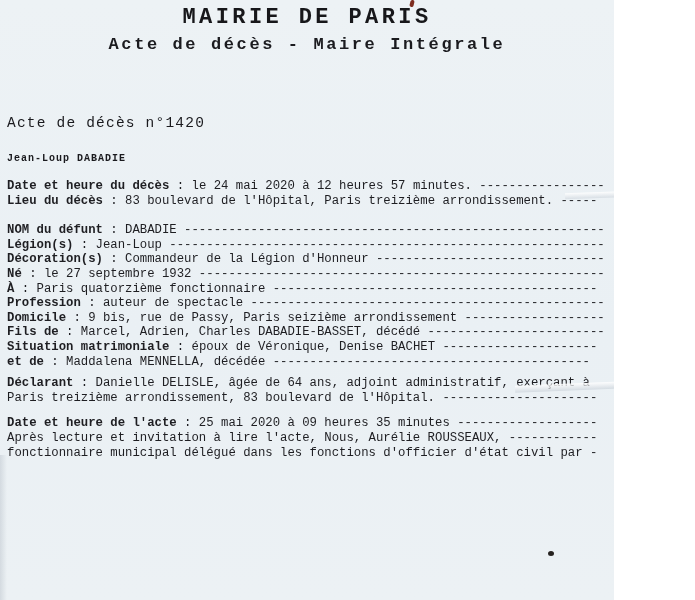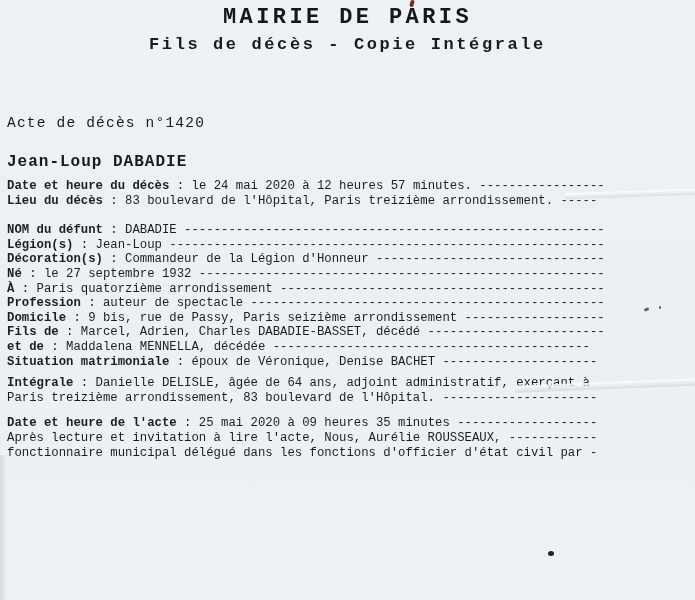--- a/index.html
+++ b/index.html
@@ -1,18 +1,18 @@
 <!DOCTYPE html>
 <html><head>
 <meta charset="utf-8">
 <style>
   html,body{margin:0;padding:0;}
   .page{
     position:relative;
-    width:695px;height:600px;
+    width:614px;height:600px;
     background:linear-gradient(180deg,#edf2f5 0%,#eaf0f4 55%,#ecf1f4 100%);
     overflow:hidden;
     font-family:"Liberation Mono","DejaVu Sans Mono",monospace;
     color:#1e1e22;
   }
   
   .hdr{position:absolute;top:5px;left:0;width:100%;text-align:center;}
   .title{
     font-size:22px;font-weight:bold;letter-spacing:3.4px;
     color:#17171a;
@@ -22,21 +22,21 @@
     font-size:17px;font-weight:bold;letter-spacing:2.6px;
     color:#1b1b1f;
   }
   
   .act-number{
     position:absolute;top:115px;left:7px;
     font-size:14.5px;font-weight:normal;letter-spacing:1.2px;color:#1a1a1e;
   }
   .deceased-name{
     position:absolute;top:153px;left:7px;
-    font-size:16px;font-weight:bold;letter-spacing:1px;color:#1a1a1e;
+    font-size:10px;font-weight:bold;letter-spacing:1px;color:#1a1a1e;
   }
   
   .body{position:absolute;top:179px;left:7px;width:660px;font-size:12.3px;line-height:14.6px;}
   .para{margin:0;padding:0;}
   .para-deces{margin-bottom:15px;}
   .para-defunt{margin-bottom:7px;}
   .para-declarant{margin-bottom:11px;}
   .ln{white-space:pre;}
   .lb{font-weight:bold;}
   
@@ -65,48 +65,48 @@
     background:linear-gradient(to right,rgba(150,160,172,.28),rgba(150,160,172,0));
   }
 </style>
 </head>
 <body>
 
 <div class="page">
 
   <div class="hdr">
     <div class="title">MAIRIE DE PARIS</div>
-    <div class="subtitle">Fils de décès - Copie Intégrale</div>
+    <div class="subtitle">Acte de décès - Maire Intégrale</div>
   </div>
 
   <div class="act-number">Acte de décès n°1420</div>
   <div class="deceased-name">Jean-Loup DABADIE</div>
 
   <div class="body">
 
     <div class="para para-deces">
       <div class="ln"><span class="lb">Date et heure du décès</span><span class="tx"> : le 24 mai 2020 à 12 heures 57 minutes. -----------------</span></div>
       <div class="ln"><span class="lb">Lieu du décès</span><span class="tx"> : 83 boulevard de l'Hôpital, Paris treizième arrondissement. -----</span></div>
     </div>
 
     <div class="para para-defunt">
       <div class="ln"><span class="lb">NOM du défunt</span><span class="tx"> : DABADIE ---------------------------------------------------------</span></div>
       <div class="ln"><span class="lb">Légion(s)</span><span class="tx"> : Jean-Loup -----------------------------------------------------------</span></div>
       <div class="ln"><span class="lb">Décoration(s)</span><span class="tx"> : Commandeur de la Légion d'Honneur -------------------------------</span></div>
       <div class="ln"><span class="lb">Né</span><span class="tx"> : le 27 septembre 1932 -------------------------------------------------------</span></div>
-      <div class="ln"><span class="lb">À</span><span class="tx"> : Paris quatorzième arrondissement --------------------------------------------</span></div>
+      <div class="ln"><span class="lb">À</span><span class="tx"> : Paris quatorzième fonctionnaire --------------------------------------------</span></div>
       <div class="ln"><span class="lb">Profession</span><span class="tx"> : auteur de spectacle ------------------------------------------------</span></div>
       <div class="ln"><span class="lb">Domicile</span><span class="tx"> : 9 bis, rue de Passy, Paris seizième arrondissement -------------------</span></div>
       <div class="ln"><span class="lb">Fils de</span><span class="tx"> : Marcel, Adrien, Charles DABADIE-BASSET, décédé ------------------------</span></div>
+      <div class="ln"><span class="lb">Situation matrimoniale</span><span class="tx"> : époux de Véronique, Denise BACHET ---------------------</span></div>
       <div class="ln"><span class="lb">et de</span><span class="tx"> : Maddalena MENNELLA, décédée -------------------------------------------</span></div>
-      <div class="ln"><span class="lb">Situation matrimoniale</span><span class="tx"> : époux de Véronique, Denise BACHET ---------------------</span></div>
     </div>
 
     <div class="para para-declarant">
-      <div class="ln"><span class="lb">Intégrale</span><span class="tx"> : Danielle DELISLE, âgée de 64 ans, adjoint administratif, exerçant à</span></div>
+      <div class="ln"><span class="lb">Déclarant</span><span class="tx"> : Danielle DELISLE, âgée de 64 ans, adjoint administratif, exerçant à</span></div>
       <div class="ln"><span class="lb"></span><span class="tx">Paris treizième arrondissement, 83 boulevard de l'Hôpital. ---------------------</span></div>
     </div>
 
     <div class="para para-acte">
       <div class="ln"><span class="lb">Date et heure de l'acte</span><span class="tx"> : 25 mai 2020 à 09 heures 35 minutes -------------------</span></div>
       <div class="ln"><span class="lb"></span><span class="tx">Après lecture et invitation à lire l'acte, Nous, Aurélie ROUSSEAUX, ------------</span></div>
       <div class="ln"><span class="lb"></span><span class="tx">fonctionnaire municipal délégué dans les fonctions d'officier d'état civil par -</span></div>
     </div>
 
   </div>

